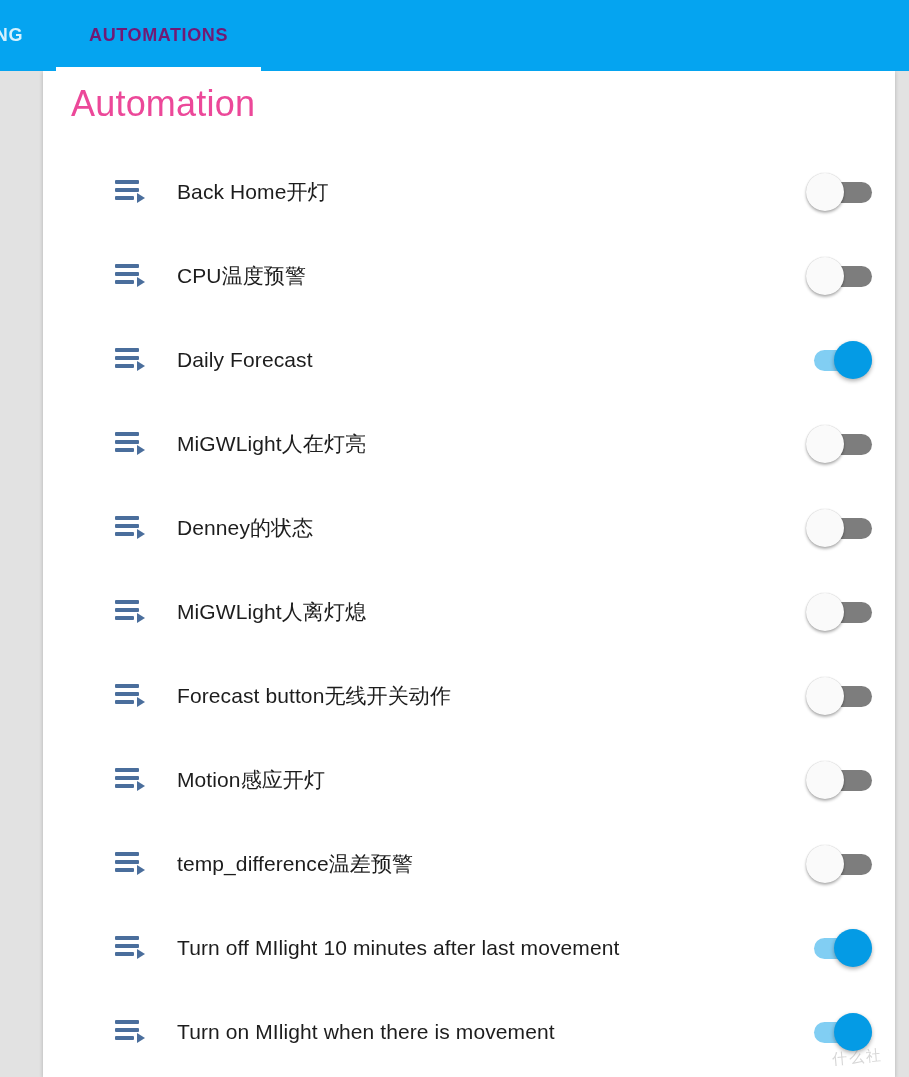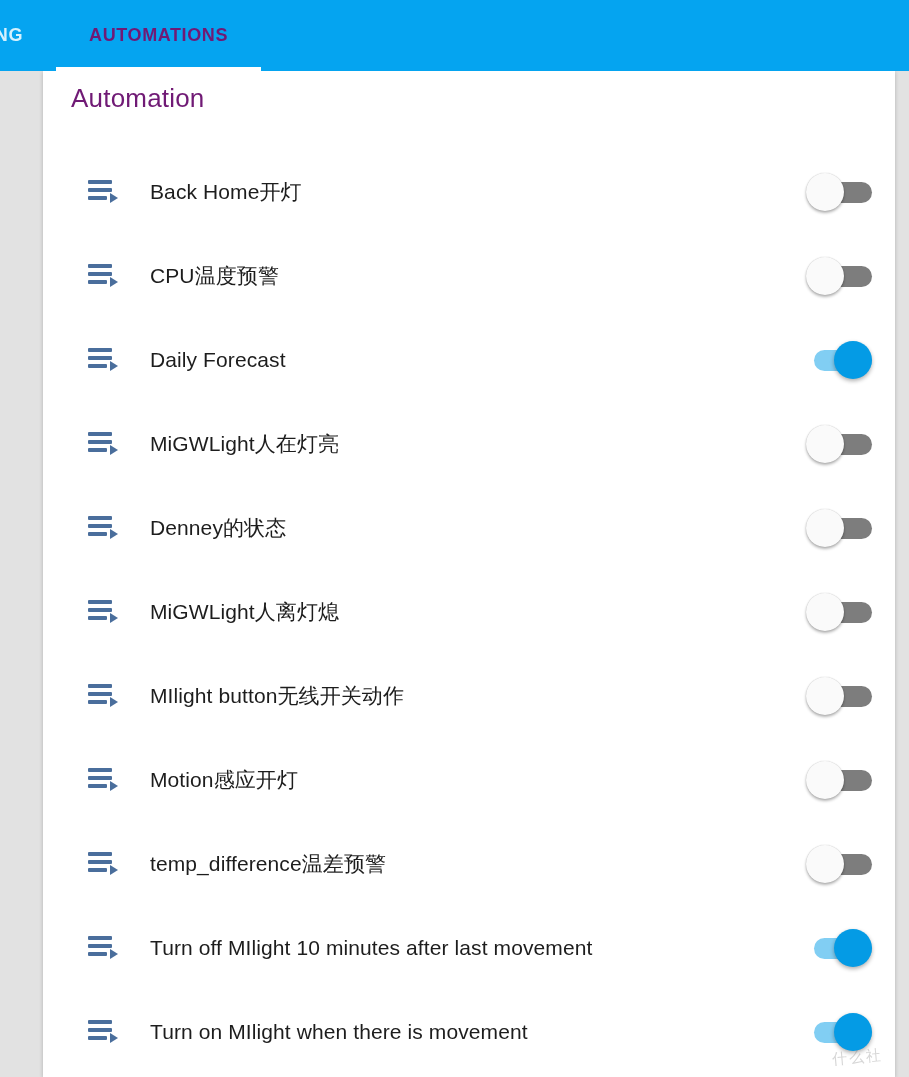--- a/index.html
+++ b/index.html
@@ -81,41 +81,41 @@
     height: 1006px;
     background: #ffffff;
     box-shadow: 0 1px 4px rgba(0,0,0,0.22);
     overflow: hidden;
   }
 
   .card-title {
     position: absolute;
     top: 12px;
     left: 28px;
-    font-size: 26px;
+    font-size: 36px;
     font-weight: 400;
-    color: #701a75;
+    color: #ec4899;
     letter-spacing: 0.2px;
     white-space: nowrap;
   }
 
   
   .list {
     position: absolute;
     top: 79px;
     left: 0;
     width: 852px;
   }
 
   .row {
     position: relative;
     height: 84px;
     display: flex;
     align-items: center;
-    padding: 0 23px 0 45px;
+    padding: 0 23px 0 72px;
   }
 
   .row-icon {
     width: 30px;
     height: 26px;
     flex: 0 0 30px;
     position: relative;
     margin-right: 32px;
   }
 
@@ -294,21 +294,21 @@
       </div>
       <div class="row">
         <span class="row-icon">
           <svg width="30" height="26" viewBox="0 0 30 26">
             <rect x="0" y="1" width="24" height="4" rx="1" fill="#4a6e9c"></rect>
             <rect x="0" y="9" width="24" height="4" rx="1" fill="#4a6e9c"></rect>
             <rect x="0" y="17" width="19" height="4" rx="1" fill="#4a6e9c"></rect>
             <path d="M22 14 L30 19 L22 24 Z" fill="#4a6e9c"></path>
           </svg>
         </span>
-        <span class="row-label">MIlight button无线开关动作</span>
+        <span class="row-label">Forecast button无线开关动作</span>
         <span class="toggle off">
           <span class="track"></span>
           <span class="knob"></span>
         </span>
       </div>
       <div class="row">
         <span class="row-icon">
           <svg width="30" height="26" viewBox="0 0 30 26">
             <rect x="0" y="1" width="24" height="4" rx="1" fill="#4a6e9c"></rect>
             <rect x="0" y="9" width="24" height="4" rx="1" fill="#4a6e9c"></rect>

